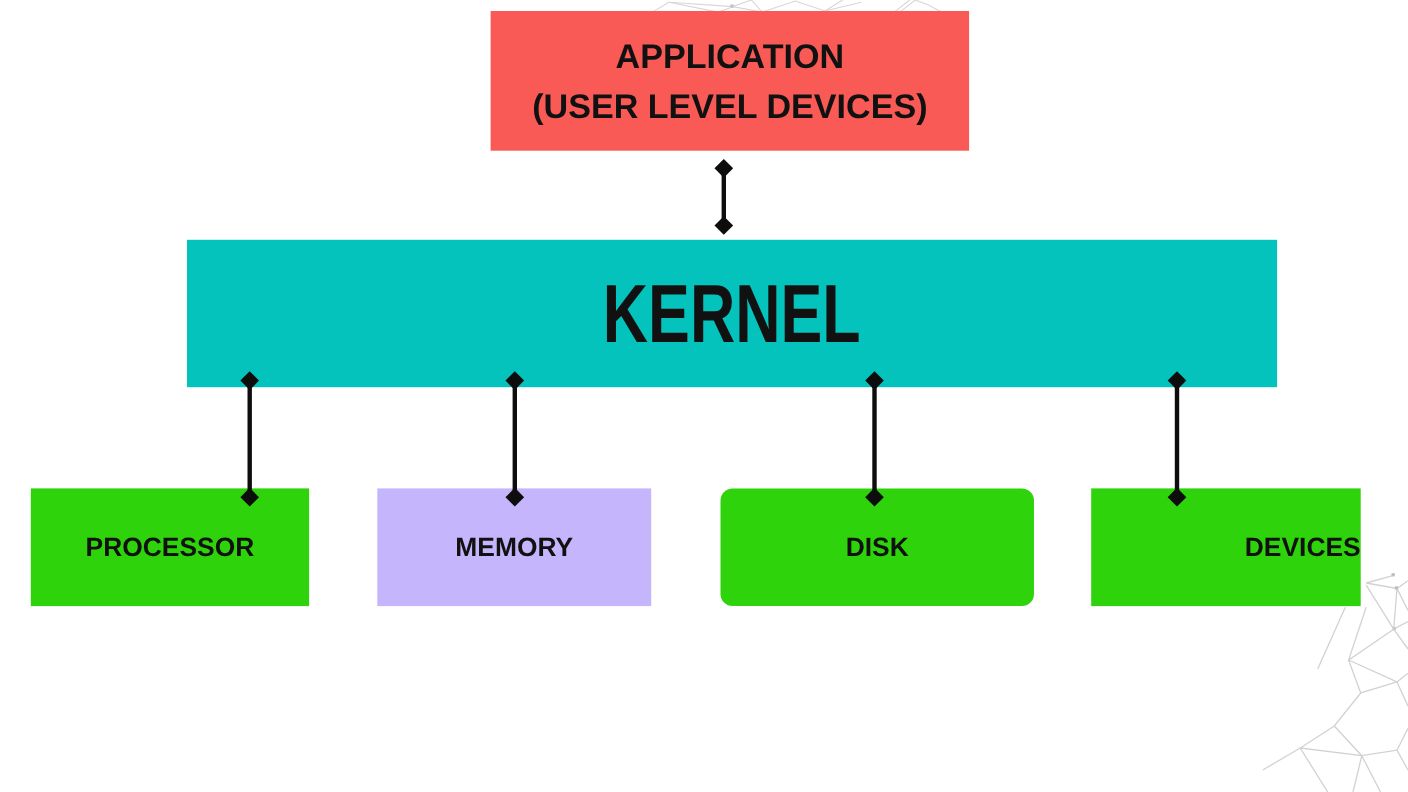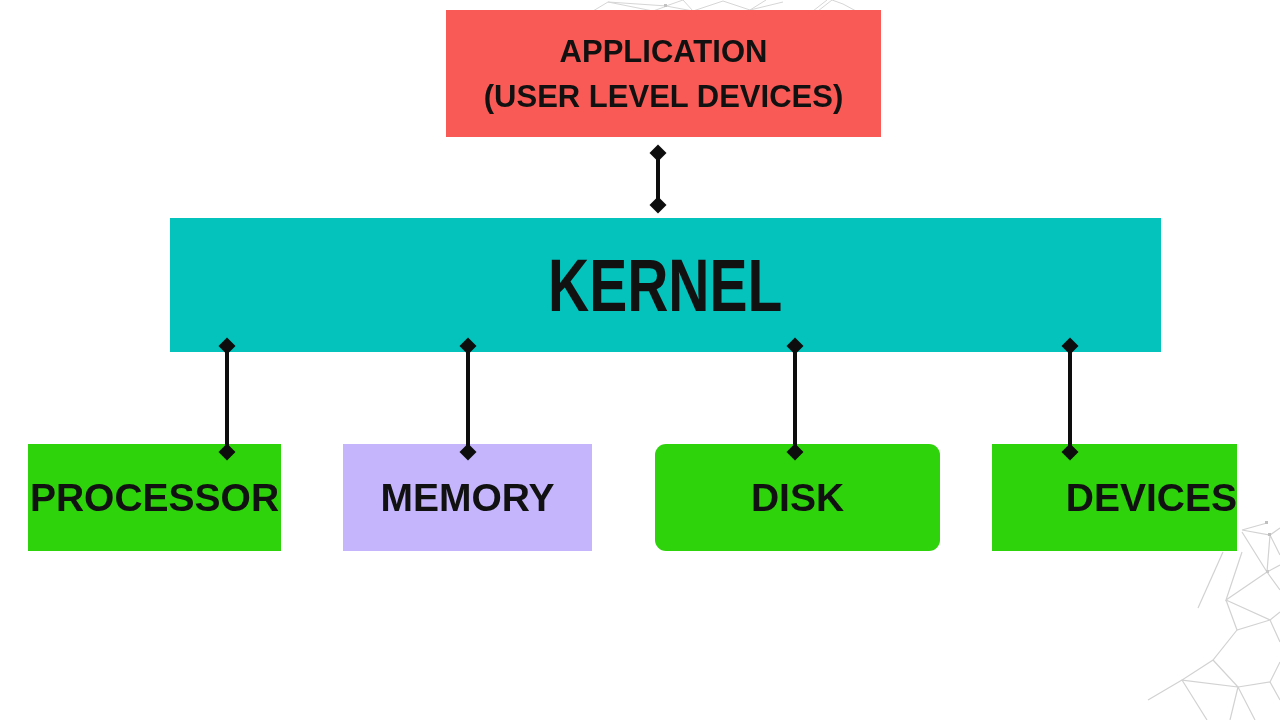--- a/index.html
+++ b/index.html
@@ -17,21 +17,21 @@
     font-weight:700;color:#111111;
     text-align:center;
     z-index:2;
   }
   #app-box{left:446px;top:10px;width:435px;height:127px;font-size:31px;line-height:45px;}
   #kernel-box{left:126px;top:218px;width:991px;height:134px;margin-left:44px;}
   #kernel-box .big{
     font-size:75px;letter-spacing:0px;display:inline-block;
     transform:scaleX(0.76);transform-origin:50% 50%;
   }
-  .leaf{top:444px;height:107px;font-size:39px;}
+  .leaf{top:444px;height:107px;font-size:24px;}
   #processor-box{left:28px;width:253px;}
   #memory-box{left:343px;width:249px;}
   #disk-box{left:655px;width:285px;border-radius:11px;}
   #devices-box{left:992px;width:245px;}
 
   .connector{position:absolute;width:16px;z-index:5;}
   .connector .line{
     position:absolute;left:6px;top:8px;bottom:8px;width:4px;
     background:#0d0d0d;
   }

